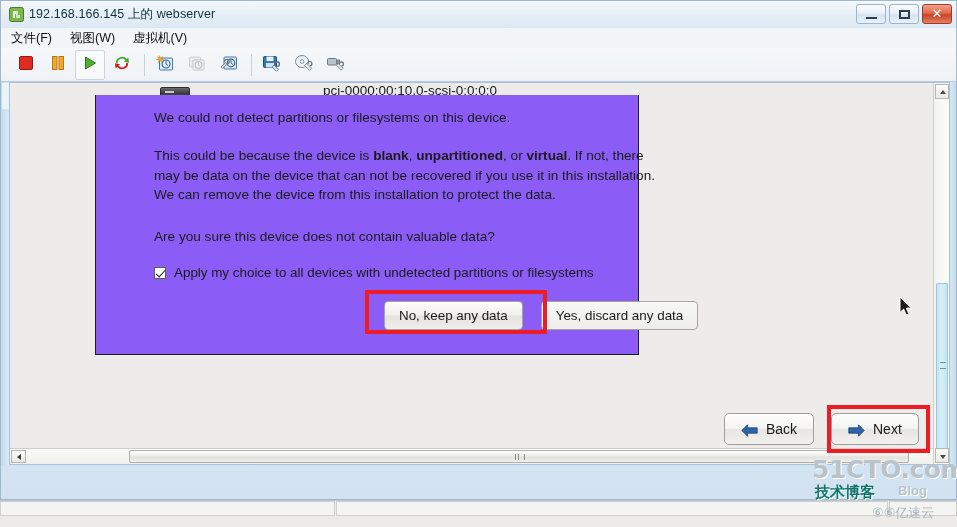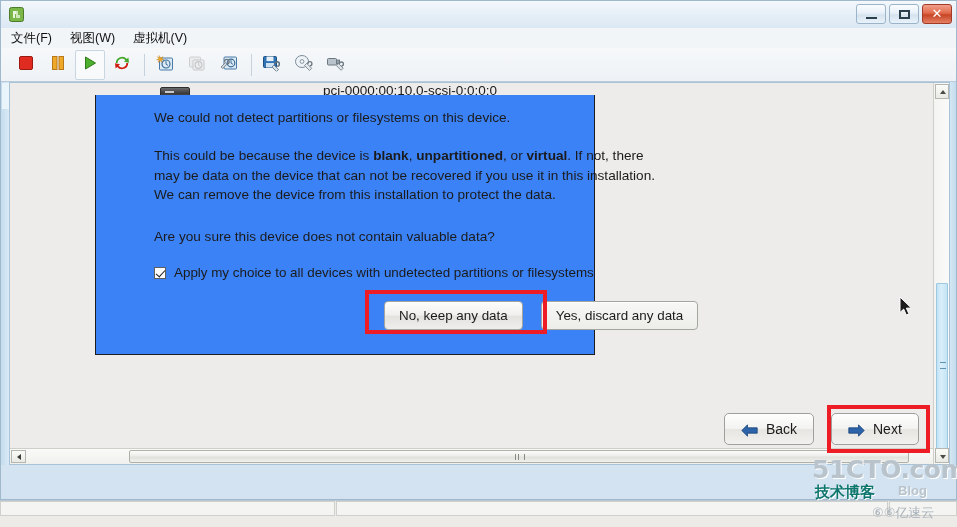--- a/index.html
+++ b/index.html
@@ -78,22 +78,22 @@
     position:absolute;left:10px;top:13px;width:28px;height:9px;border-radius:2px;
     background:linear-gradient(180deg,#6b6b6b 0%,#3a3a3a 60%,#555 100%);
     border:1px solid #2d2d2d;
   }
   .dev-icon:after{content:"";position:absolute;left:4px;top:3px;width:9px;height:2px;background:#c9c9c9;}
   .dev-size{position:absolute;left:53px;top:23px;font-size:12px;color:#1a1a1a;}
   .dev-path{position:absolute;left:173px;top:9px;font-size:13.5px;color:#1a1a1a;}
 
   
   .panel{
-    position:absolute;left:85px;top:12px;width:500px;height:260px;
-    background:#3b82f6;border-left:1px solid #1d1d1d;border-right:1px solid #1d1d1d;
+    position:absolute;left:85px;top:12px;width:544px;height:260px;
+    background:#8b5cf6;border-left:1px solid #1d1d1d;border-right:1px solid #1d1d1d;
     border-bottom:1px solid #1d1d1d;box-sizing:border-box;
   }
   .panel p{margin:0;color:#1b1b1b;font-size:13.6px;line-height:19.5px;}
   .p1{position:absolute;left:58px;top:13px;width:540px;}
   .p2{position:absolute;left:58px;top:51px;width:505px;}
   .p3{position:absolute;left:58px;top:132px;width:540px;}
   .chk-row{position:absolute;left:58px;top:170px;display:flex;align-items:center;gap:8px;}
   .checkbox{
     width:12px;height:12px;border:1px solid #5d5d5d;background:#fdfdfd;
     position:relative;box-sizing:border-box;flex:none;cursor:pointer;
@@ -230,20 +230,21 @@
   <div class="win-frame">
 
     <div class="titlebar">
       <span class="title-icon">
         <svg width="15" height="15" viewBox="0 0 15 15">
           <rect x="0.5" y="0.5" width="14" height="14" rx="2" fill="#7ab648" stroke="#4e7a2c"></rect>
           <path d="M4 4h4v3H6v4H4z" fill="#eaf5e0"></path>
           <path d="M7 11h4V8H9V4H7z" fill="#cfe8bb"></path>
         </svg>
       </span>
+      <div class="title-text">192.168.166.145 上的 webserver</div>
 
       <div class="caption-btns">
         <div class="cbtn">
             <span class="glyph-min"></span>
           </div>
         <div class="cbtn">
             <span class="glyph-max"></span>
           </div>
         <div class="cbtn close">
           <span class="glyph-close">✕</span>

